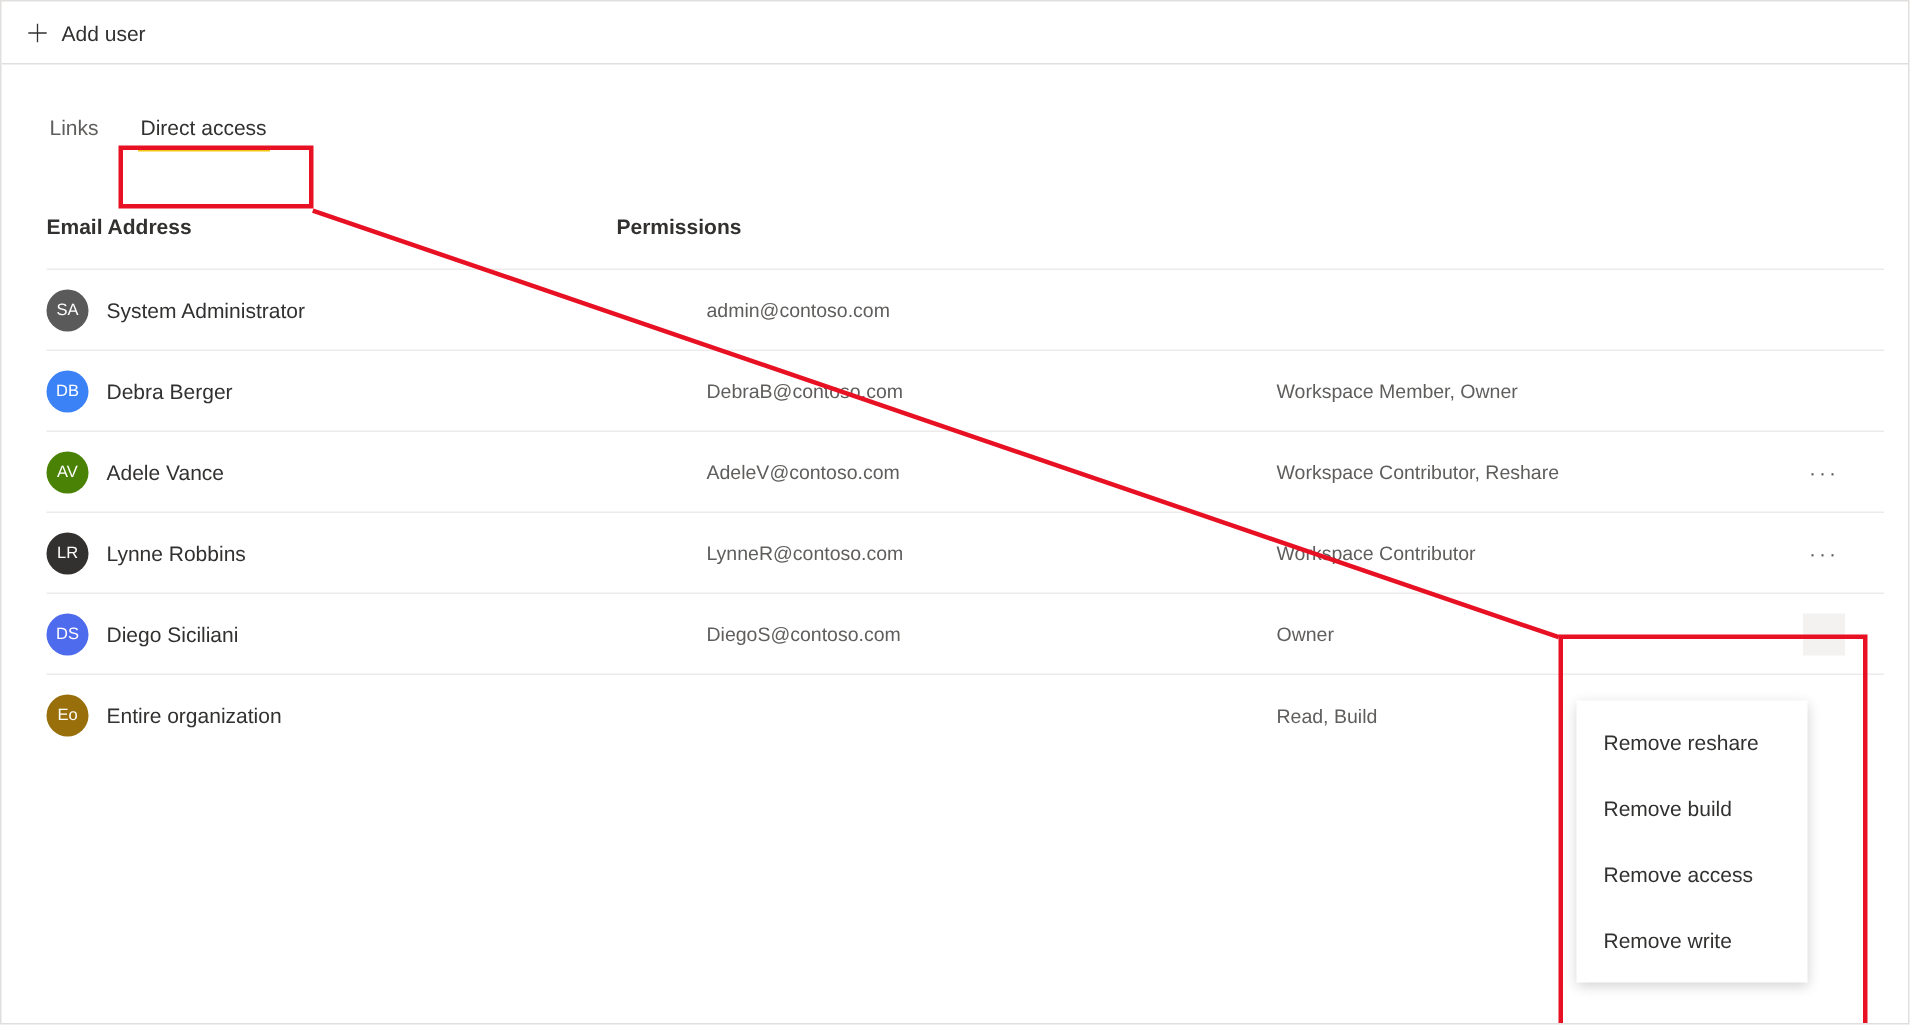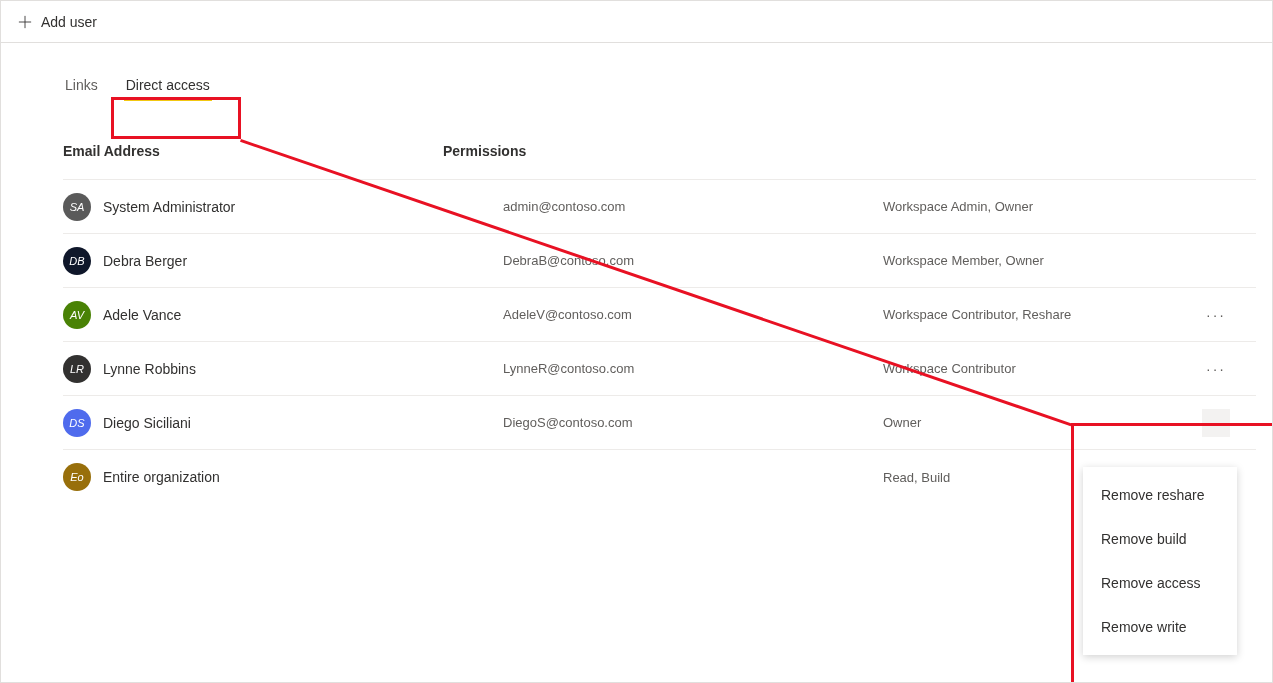--- a/index.html
+++ b/index.html
@@ -32,21 +32,20 @@
     width: 16px;
     height: 16px;
     display: flex;
     align-items: center;
     justify-content: center;
   }
   .plus-icon svg { width: 14px; height: 14px; stroke: #323130; stroke-width: 1; }
   .content {
     padding: 0 16px 0 30px;
     position: relative;
-    margin-left: 32px;
   }
   .tabs {
     display: flex;
     gap: 24px;
     padding-top: 28px;
   }
   .tab {
     padding: 6px 2px 8px 2px;
     cursor: pointer;
     color: #605e5c;
@@ -83,21 +82,20 @@
   }
   .row:last-of-type { border-bottom:none; }
   .headers .col-email, .headers .col-perm { color:#323130; font-size:14px;}
   .avatar {
     width: 28px; height: 28px;
     border-radius: 50%;
     display: flex; align-items: center; justify-content: center;
     font-size: 11px; font-weight:400;
     color: #fff;
     flex-shrink:0;
-    font-style:italic;
   }
   .name-text { color:#323130; font-size:14px; }
   .more-btn {
     width: 28px; height: 28px;
     display:flex; align-items:center; justify-content:center;
     cursor:pointer;
     color:#605e5c;
     letter-spacing: 2px;
   }
   .more-btn.hl { background:#f3f2f1; }
@@ -159,26 +157,25 @@
     <div class="col-act"></div>
   </div>
 
   <div id="rows">
       <div class="row">
         <div class="col-name">
           <div class="avatar" style="background:#5a5a5a">SA</div>
           <span class="name-text">System Administrator</span>
         </div>
         <div class="col-email">admin@contoso.com</div>
-        <div class="col-perm">Workspace Admin, Owner</div>
         <div class="col-act"></div>
       </div>
       <div class="row">
         <div class="col-name">
-          <div class="avatar" style="background:#0f172a">DB</div>
+          <div class="avatar" style="background:#3b82f6">DB</div>
           <span class="name-text">Debra Berger</span>
         </div>
         <div class="col-email">DebraB@contoso.com</div>
         <div class="col-perm">Workspace Member, Owner</div>
         <div class="col-act"></div>
       </div>
       <div class="row">
         <div class="col-name">
           <div class="avatar" style="background:#498205">AV</div>
           <span class="name-text">Adele Vance</span>

